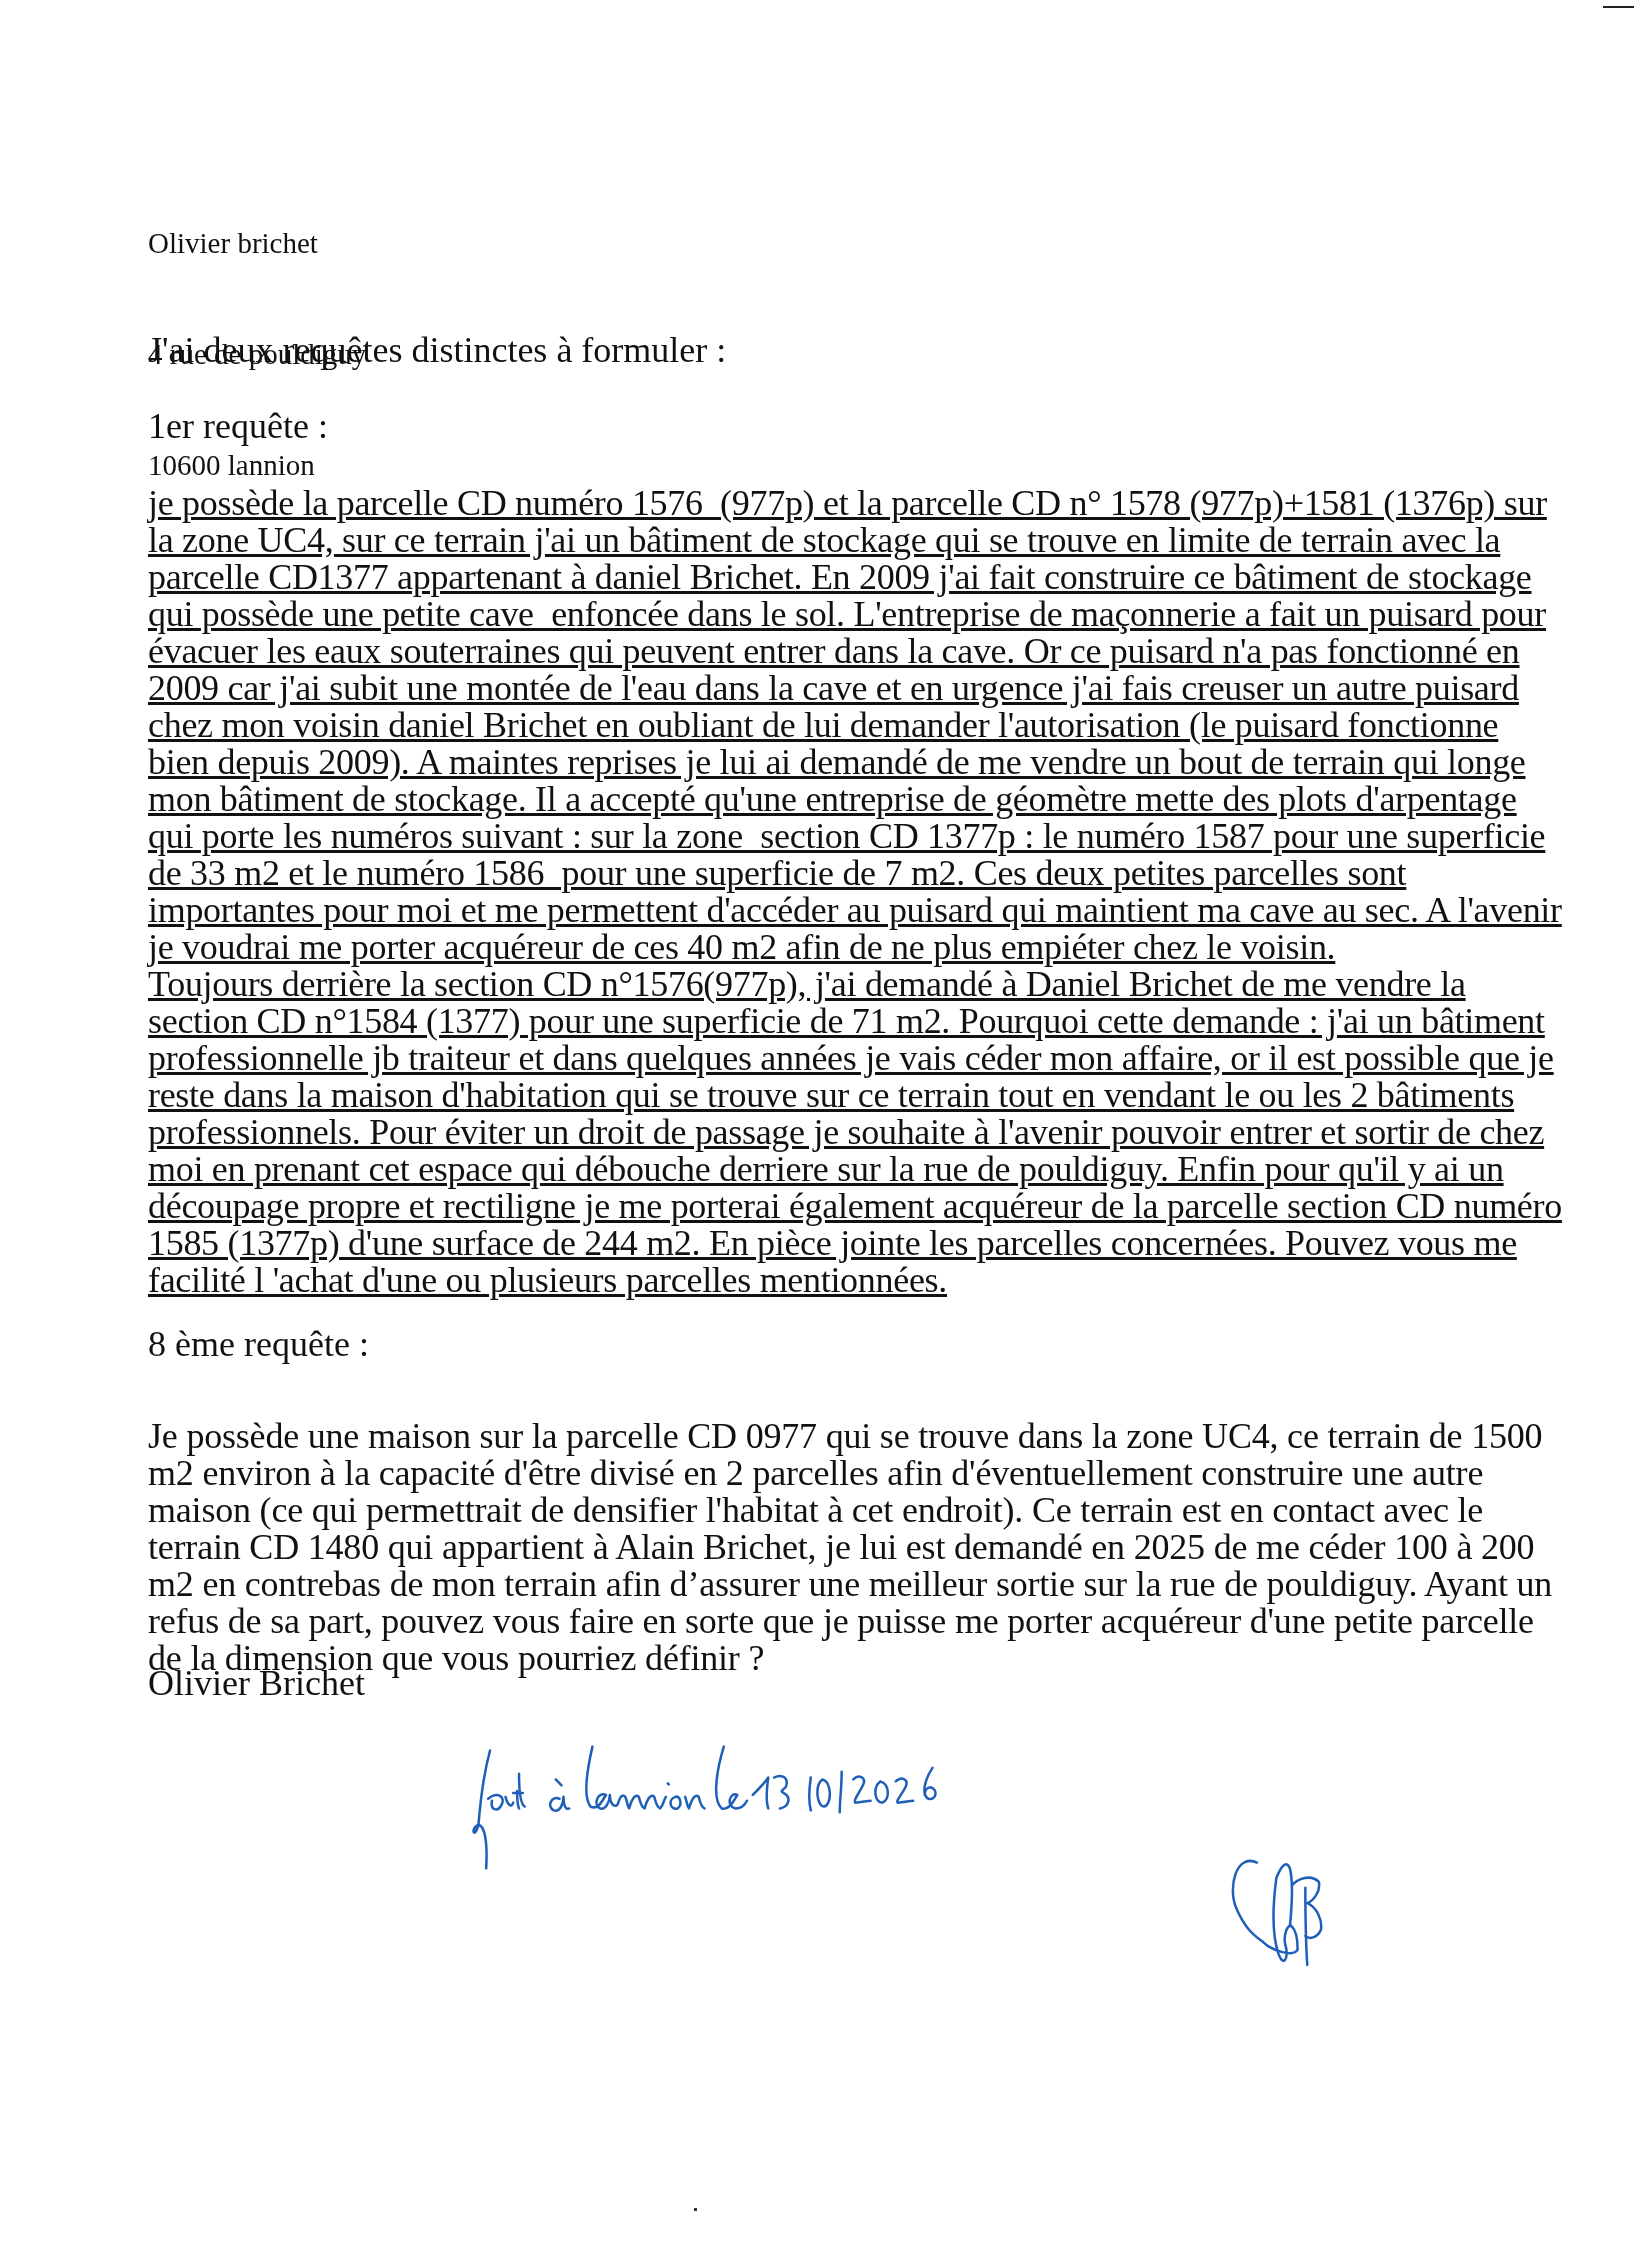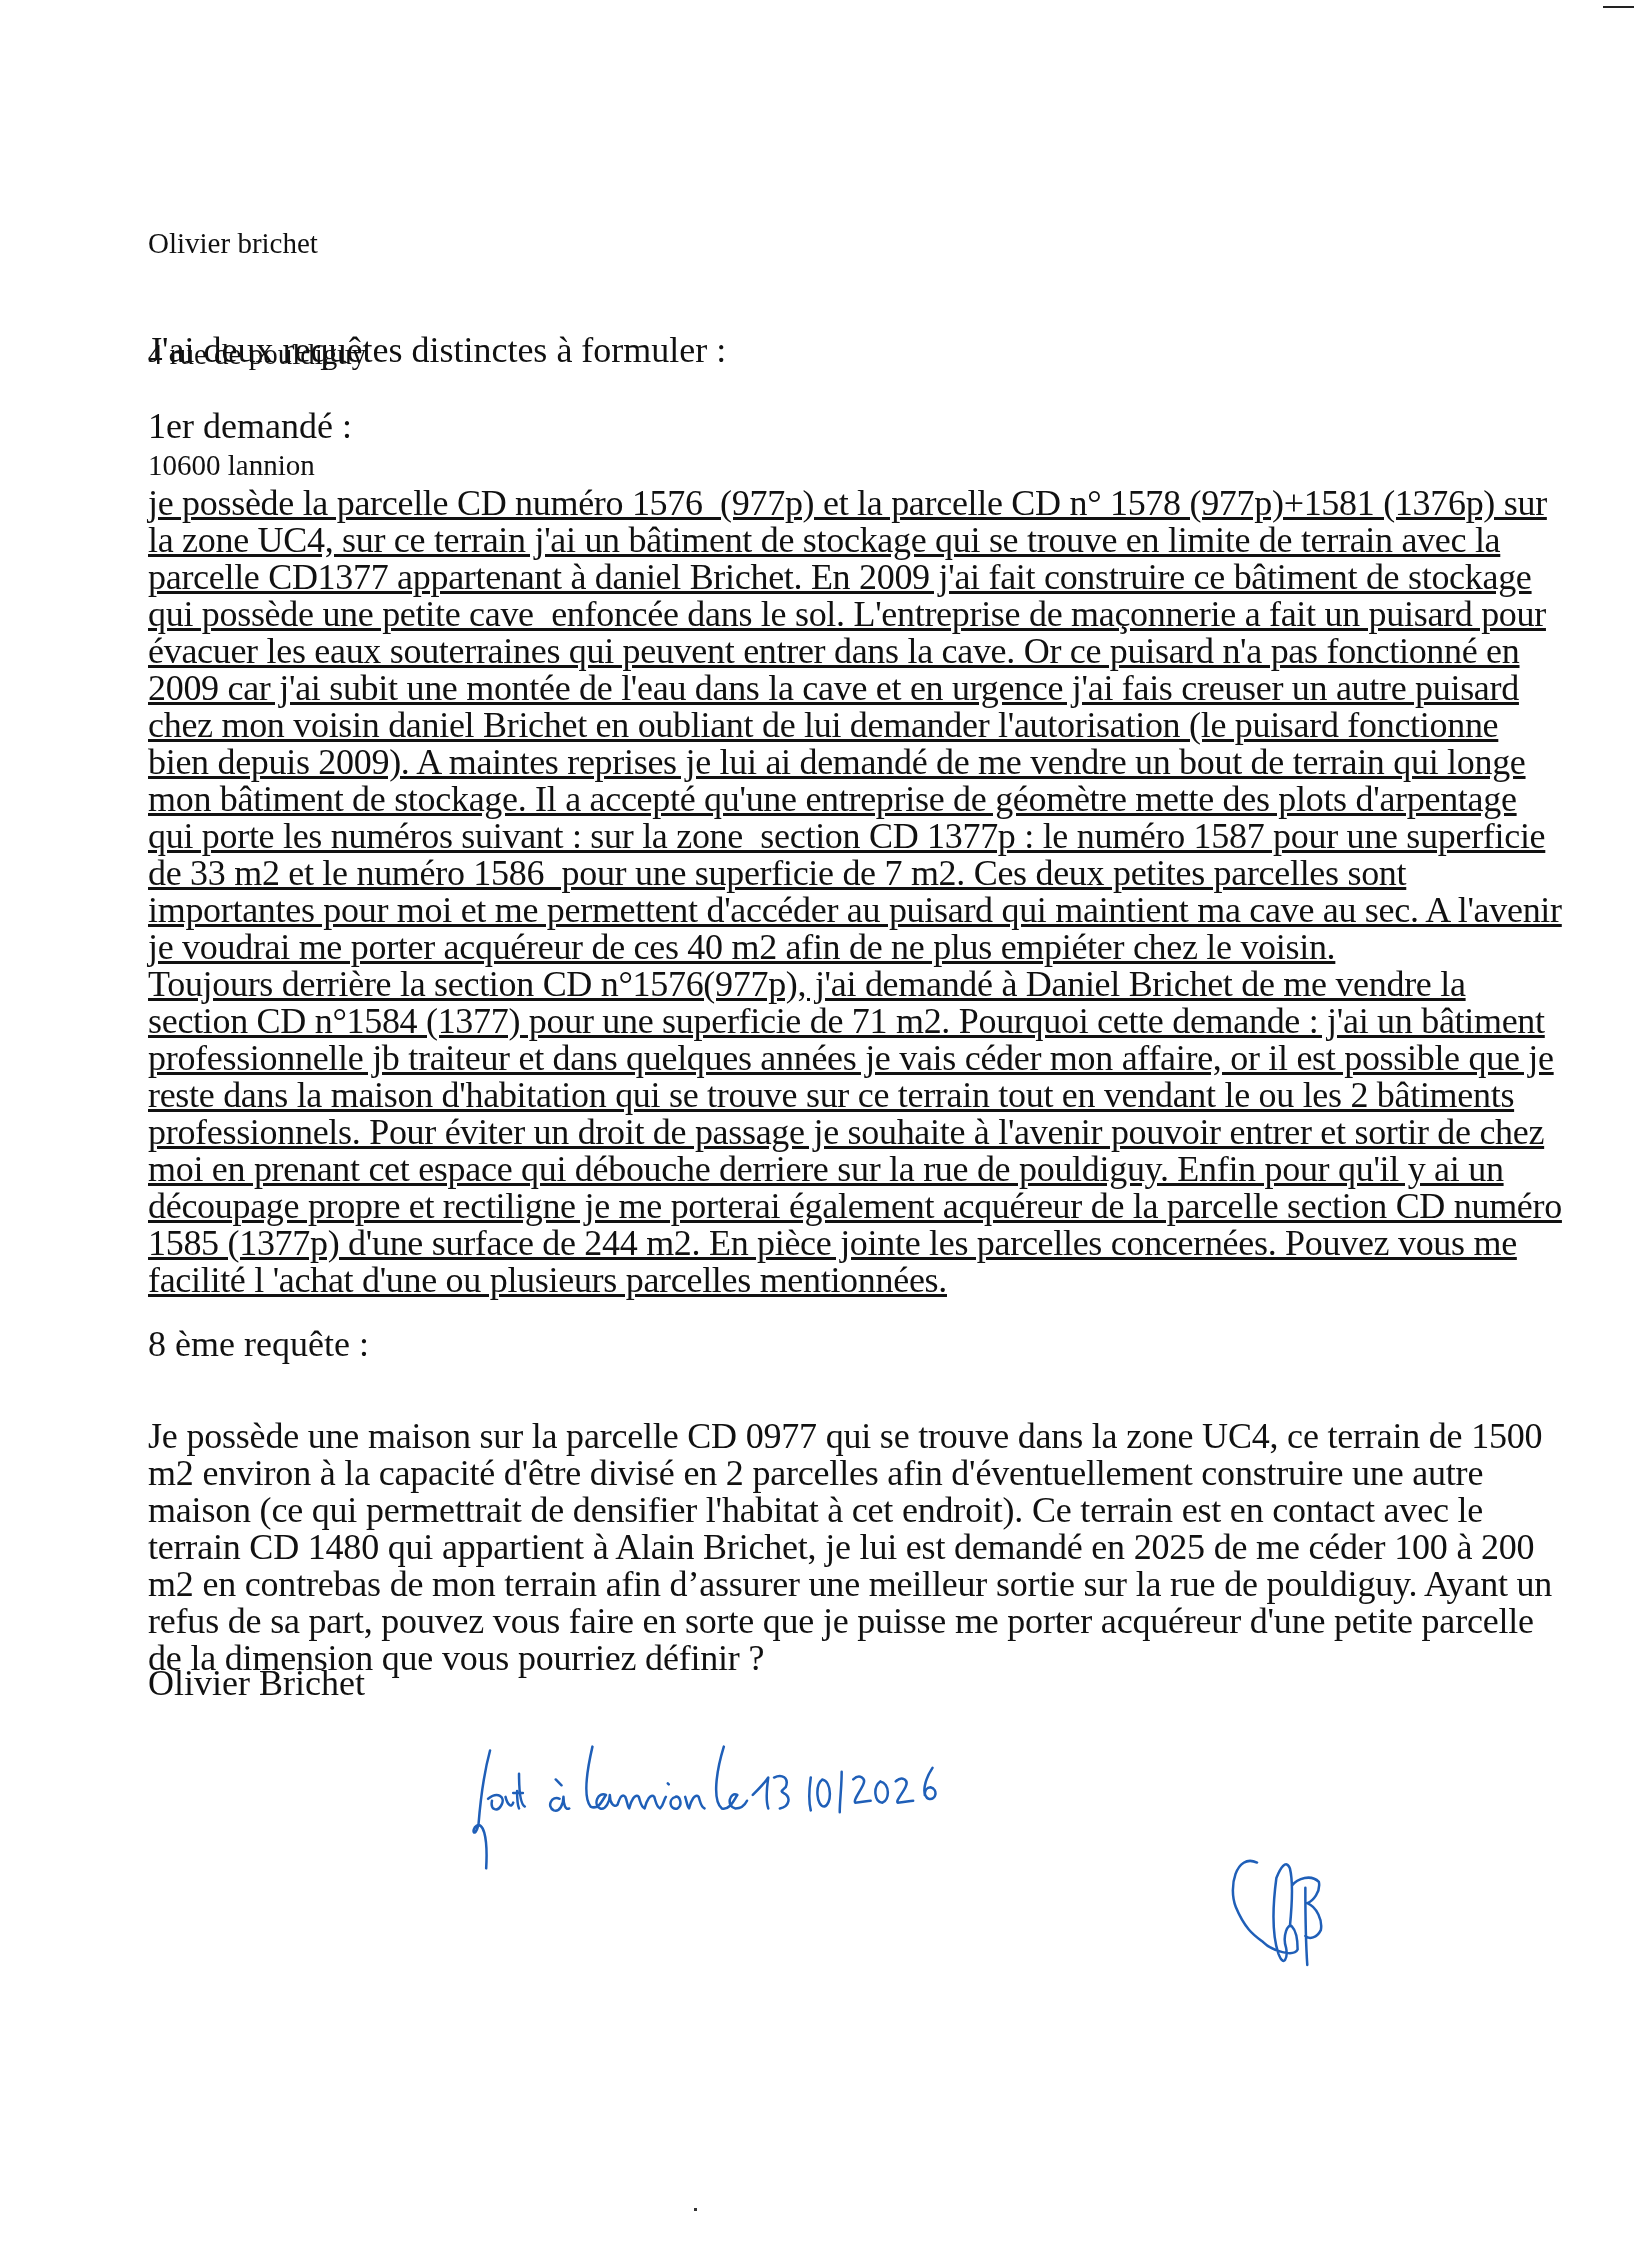--- a/index.html
+++ b/index.html
@@ -28,21 +28,21 @@
 <div class="corner-mark"></div>
 
 <div class="block address">
   <span class="line">Olivier brichet</span>
   <span class="line">4 rue de pouldiguy</span>
   <span class="line">10600 lannion</span>
 </div>
 
 <div class="block intro">J'ai deux requêtes distinctes à formuler :</div>
 
-<div class="block req1-heading">1er demandé :</div>
+<div class="block req1-heading">1er requête :</div>
 
 <div class="block req1-body" id="req1-body"><span class="line">je possède la parcelle CD numéro 1576  (977p) et la parcelle CD n° 1578 (977p)+1581 (1376p) sur</span><span class="line">la zone UC4, sur ce terrain j'ai un bâtiment de stockage qui se trouve en limite de terrain avec la</span><span class="line">parcelle CD1377 appartenant à daniel Brichet. En 2009 j'ai fait construire ce bâtiment de stockage</span><span class="line">qui possède une petite cave  enfoncée dans le sol. L'entreprise de maçonnerie a fait un puisard pour</span><span class="line">évacuer les eaux souterraines qui peuvent entrer dans la cave. Or ce puisard n'a pas fonctionné en</span><span class="line">2009 car j'ai subit une montée de l'eau dans la cave et en urgence j'ai fais creuser un autre puisard</span><span class="line">chez mon voisin daniel Brichet en oubliant de lui demander l'autorisation (le puisard fonctionne</span><span class="line">bien depuis 2009). A maintes reprises je lui ai demandé de me vendre un bout de terrain qui longe</span><span class="line">mon bâtiment de stockage. Il a accepté qu'une entreprise de géomètre mette des plots d'arpentage</span><span class="line">qui porte les numéros suivant : sur la zone  section CD 1377p : le numéro 1587 pour une superficie</span><span class="line">de 33 m2 et le numéro 1586  pour une superficie de 7 m2. Ces deux petites parcelles sont</span><span class="line">importantes pour moi et me permettent d'accéder au puisard qui maintient ma cave au sec. A l'avenir</span><span class="line">je voudrai me porter acquéreur de ces 40 m2 afin de ne plus empiéter chez le voisin.</span><span class="line">Toujours derrière la section CD n°1576(977p), j'ai demandé à Daniel Brichet de me vendre la</span><span class="line">section CD n°1584 (1377) pour une superficie de 71 m2. Pourquoi cette demande : j'ai un bâtiment</span><span class="line">professionnelle jb traiteur et dans quelques années je vais céder mon affaire, or il est possible que je</span><span class="line">reste dans la maison d'habitation qui se trouve sur ce terrain tout en vendant le ou les 2 bâtiments</span><span class="line">professionnels. Pour éviter un droit de passage je souhaite à l'avenir pouvoir entrer et sortir de chez</span><span class="line">moi en prenant cet espace qui débouche derriere sur la rue de pouldiguy. Enfin pour qu'il y ai un</span><span class="line">découpage propre et rectiligne je me porterai également acquéreur de la parcelle section CD numéro</span><span class="line">1585 (1377p) d'une surface de 244 m2. En pièce jointe les parcelles concernées. Pouvez vous me</span><span class="line">facilité l 'achat d'une ou plusieurs parcelles mentionnées.</span></div>
 
 <div class="block req2-heading">8 ème requête :</div>
 
 <div class="block req2-body" id="req2-body"><span class="line">Je possède une maison sur la parcelle CD 0977 qui se trouve dans la zone UC4, ce terrain de 1500</span><span class="line">m2 environ à la capacité d'être divisé en 2 parcelles afin d'éventuellement construire une autre</span><span class="line">maison (ce qui permettrait de densifier l'habitat à cet endroit). Ce terrain est en contact avec le</span><span class="line">terrain CD 1480 qui appartient à Alain Brichet, je lui est demandé en 2025 de me céder 100 à 200</span><span class="line">m2 en contrebas de mon terrain afin d’assurer une meilleur sortie sur la rue de pouldiguy. Ayant un</span><span class="line">refus de sa part, pouvez vous faire en sorte que je puisse me porter acquéreur d'une petite parcelle</span><span class="line">de la dimension que vous pourriez définir ?</span></div>
 
 <div class="block signoff">Olivier Brichet</div>
 
 <div class="handwriting">

